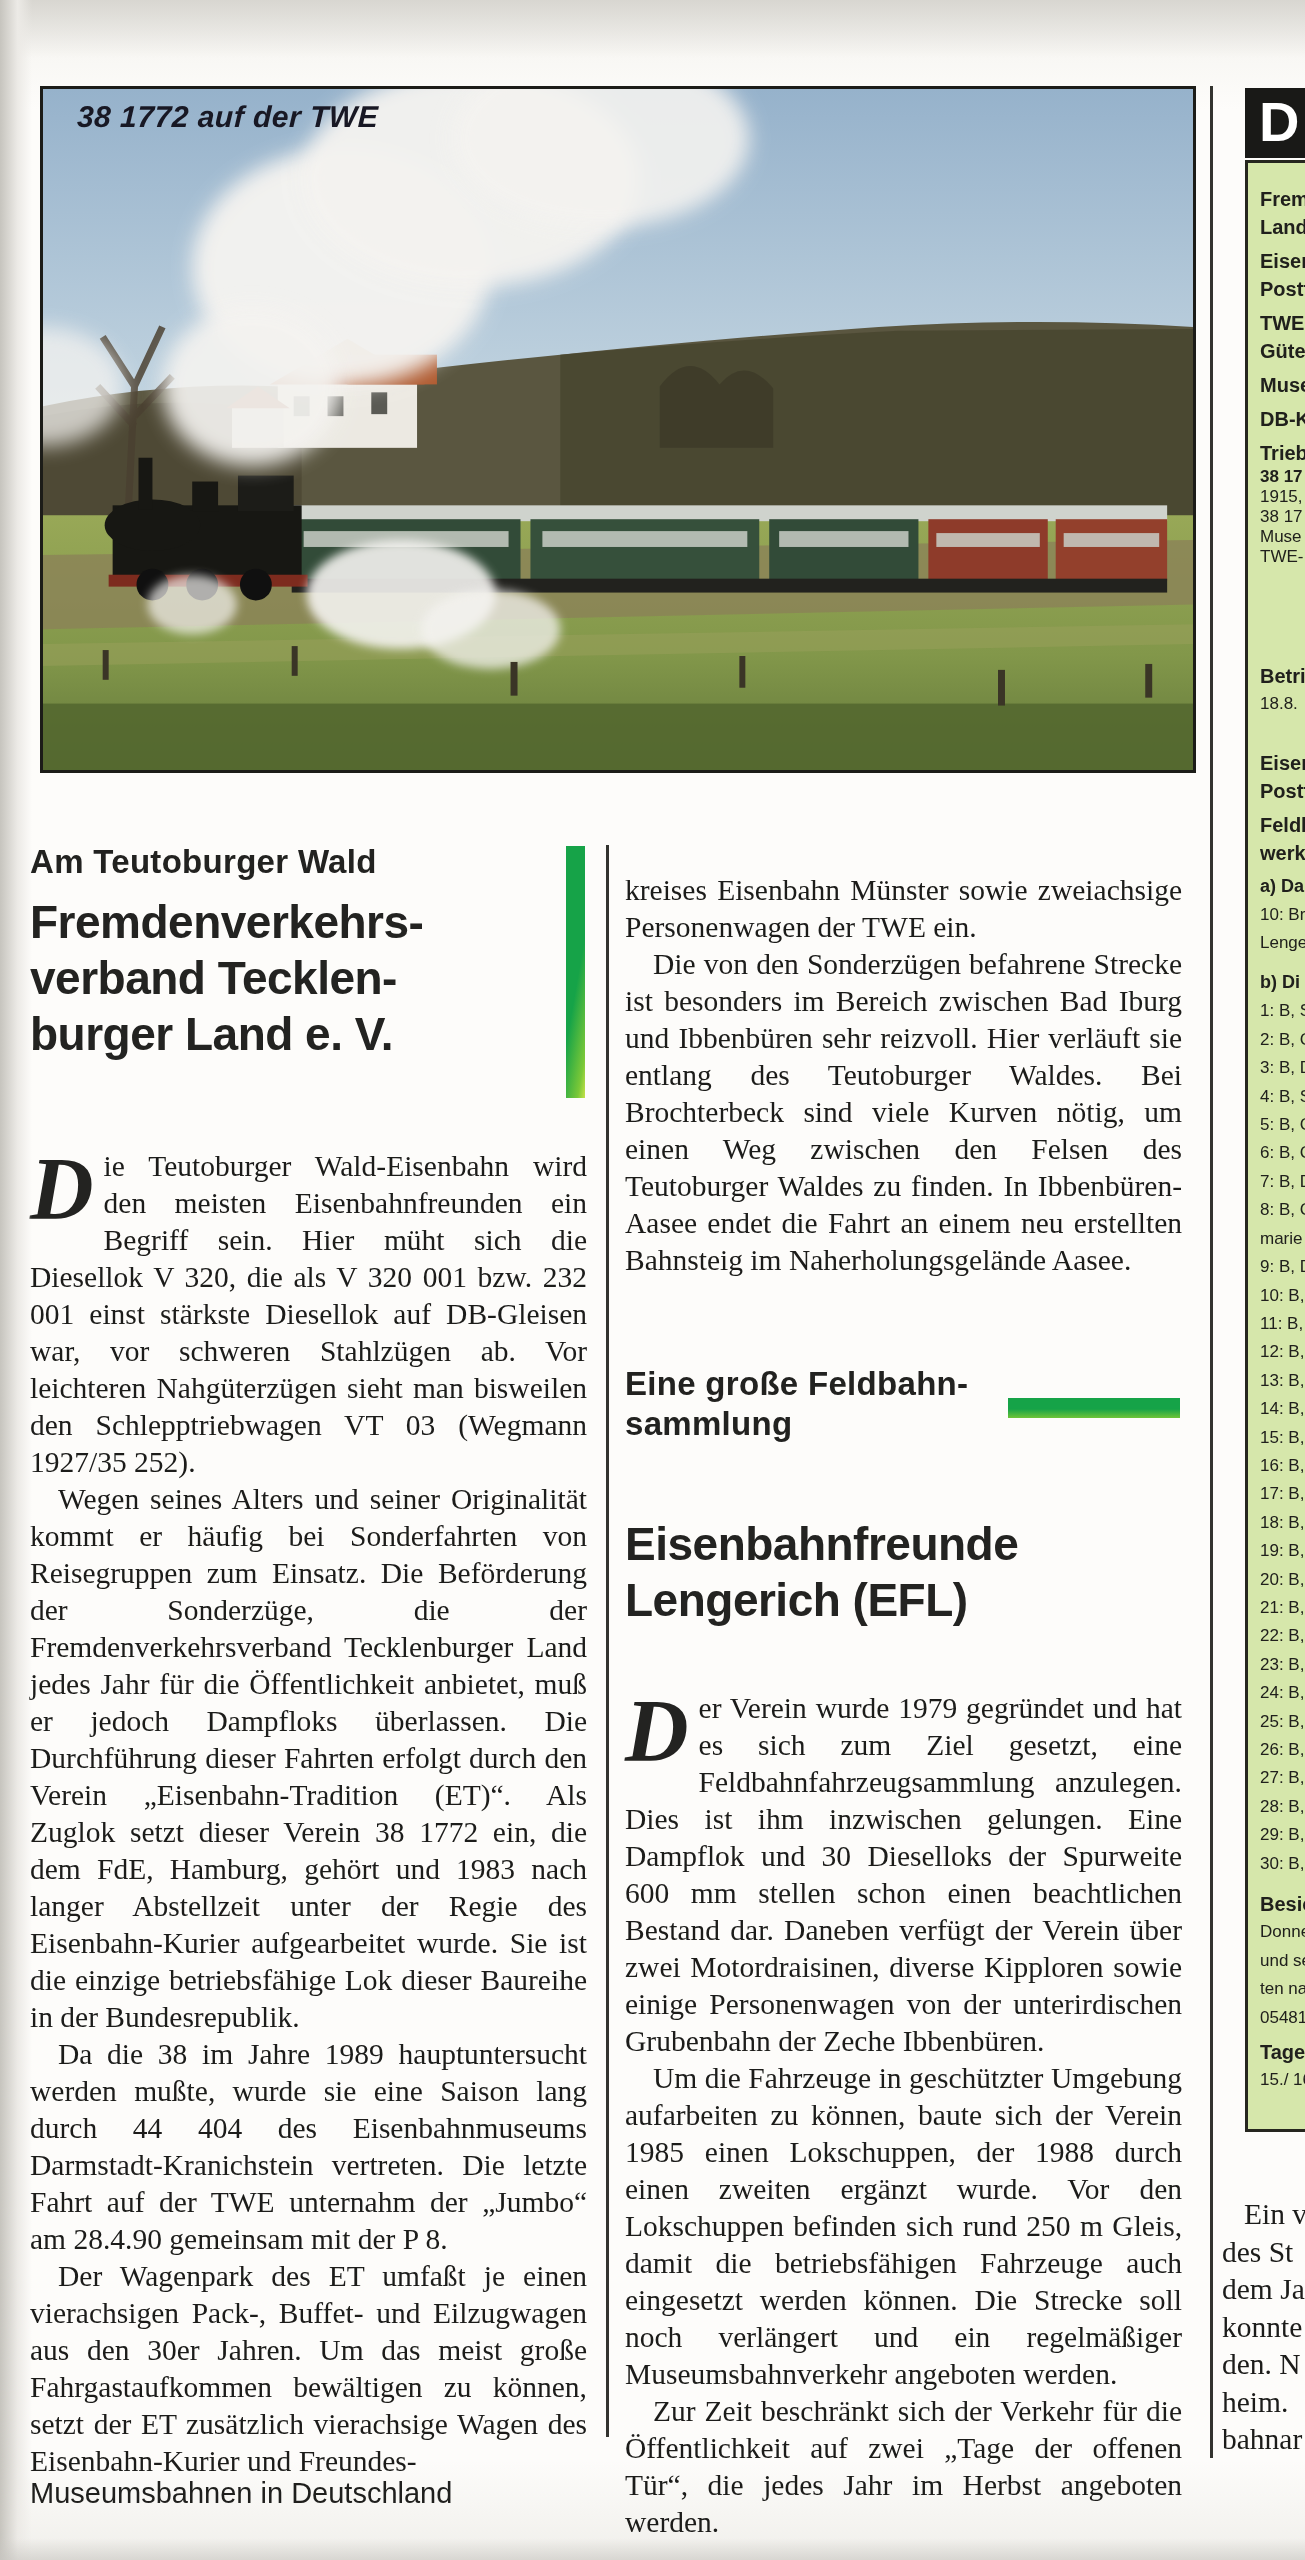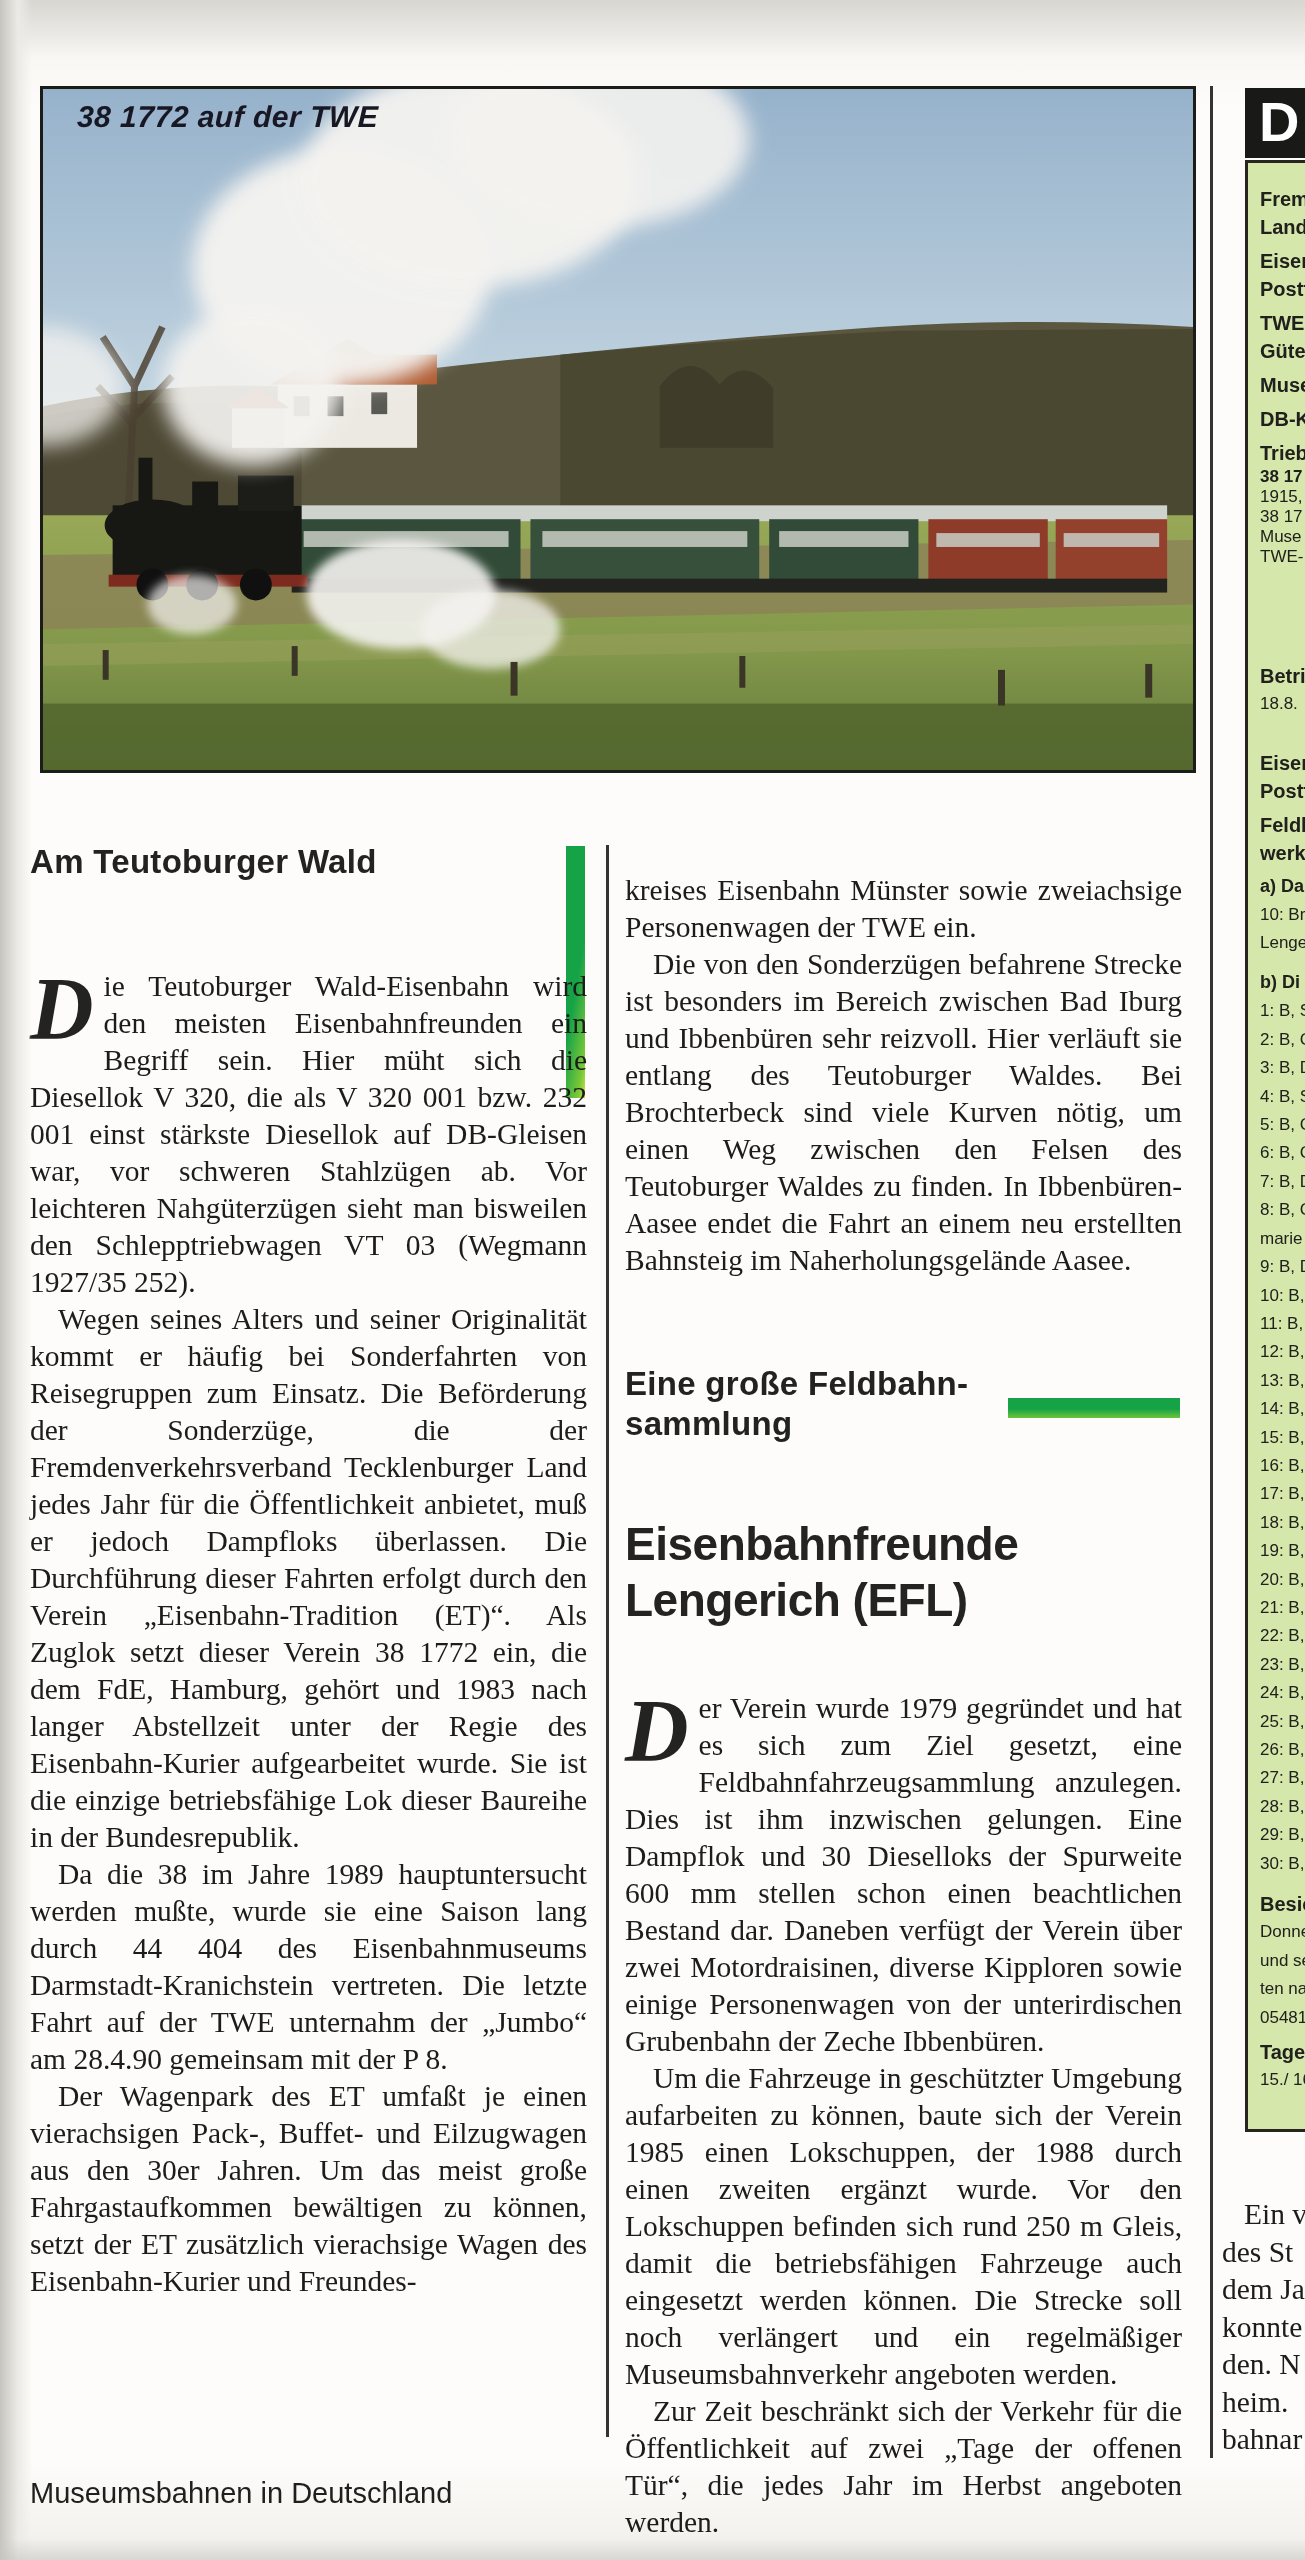--- a/index.html
+++ b/index.html
@@ -179,20 +179,25 @@
   </div>
 
   <div class="rule rule-mid"></div>
   <div class="rule rule-right"></div>
 
   <div class="vbar"></div>
   <div class="hbar"></div>
 
   <div class="col-left">
     <div class="kicker">Am Teutoburger Wald</div>
+    <div class="headline">
+      <div>Fremdenverkehrs-</div>
+      <div>verband Tecklen-</div>
+      <div>burger Land e. V.</div>
+    </div>
     <div class="body">
       <p><span class="dc">D</span><span>ie Teutoburger Wald-Eisenbahn wird den meisten Eisenbahnfreunden ein Begriff sein. Hier müht sich die Diesellok V 320, die als V 320 001 bzw. 232 001 einst stärkste Diesellok auf DB-Gleisen war, vor schweren Stahlzügen ab. Vor leichteren Nahgüterzügen sieht man bisweilen den Schlepptriebwagen VT 03 (Wegmann 1927/35 252).</span></p>
       <p>Wegen seines Alters und seiner Originalität kommt er häufig bei Sonderfahrten von Reisegruppen zum Einsatz. Die Beförderung der Sonderzüge, die der Fremdenverkehrsverband Tecklenburger Land jedes Jahr für die Öffentlichkeit anbietet, muß er jedoch Dampfloks überlassen. Die Durchführung dieser Fahrten erfolgt durch den Verein „Eisenbahn-Tradition (ET)“. Als Zuglok setzt dieser Verein 38 1772 ein, die dem FdE, Hamburg, gehört und 1983 nach langer Abstellzeit unter der Regie des Eisenbahn-Kurier aufgearbeitet wurde. Sie ist die einzige betriebsfähige Lok dieser Baureihe in der Bundesrepublik.</p>
       <p>Da die 38 im Jahre 1989 hauptuntersucht werden mußte, wurde sie eine Saison lang durch 44 404 des Eisenbahnmuseums Darmstadt-Kranichstein vertreten. Die letzte Fahrt auf der TWE unternahm der „Jumbo“ am 28.4.90 gemeinsam mit der P 8.</p>
       <p>Der Wagenpark des ET umfaßt je einen vierachsigen Pack-, Buffet- und Eilzugwagen aus den 30er Jahren. Um das meist große Fahrgastaufkommen bewältigen zu können, setzt der ET zusätzlich vierachsige Wagen des Eisenbahn-Kurier und Freundes-</p>
     </div>
   </div>
 
   <div class="col-mid">
     <div class="body">

